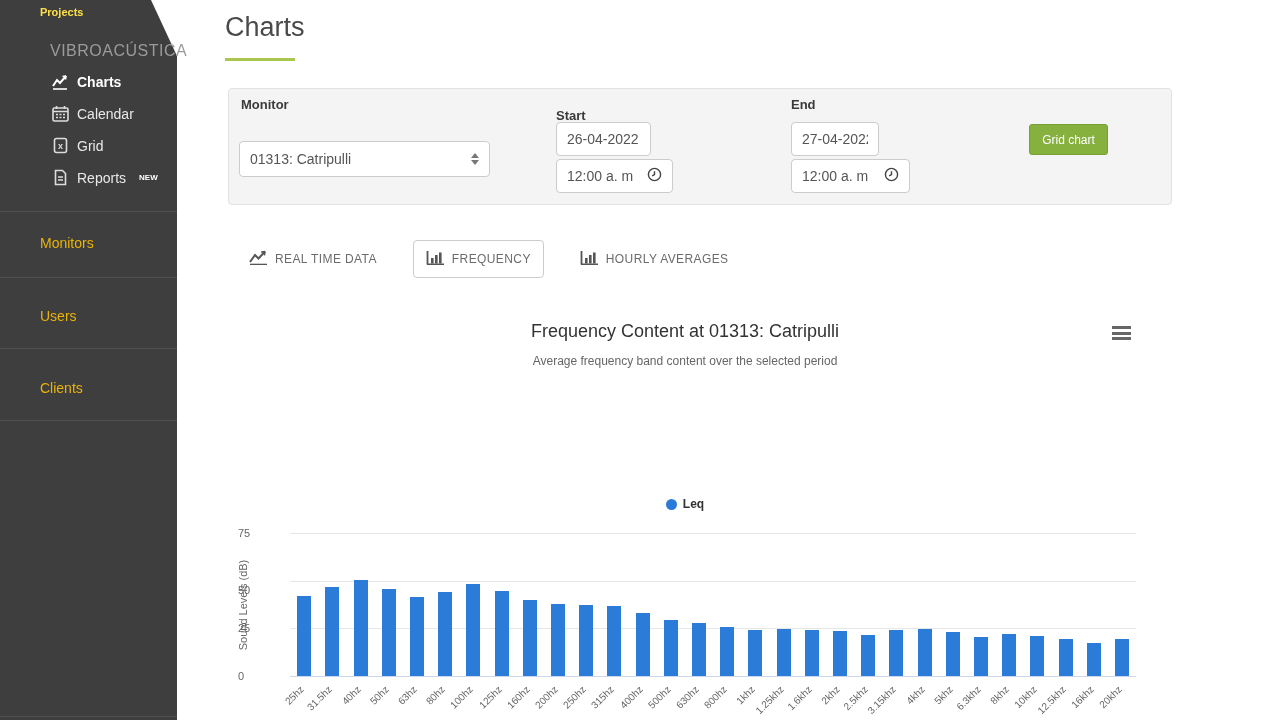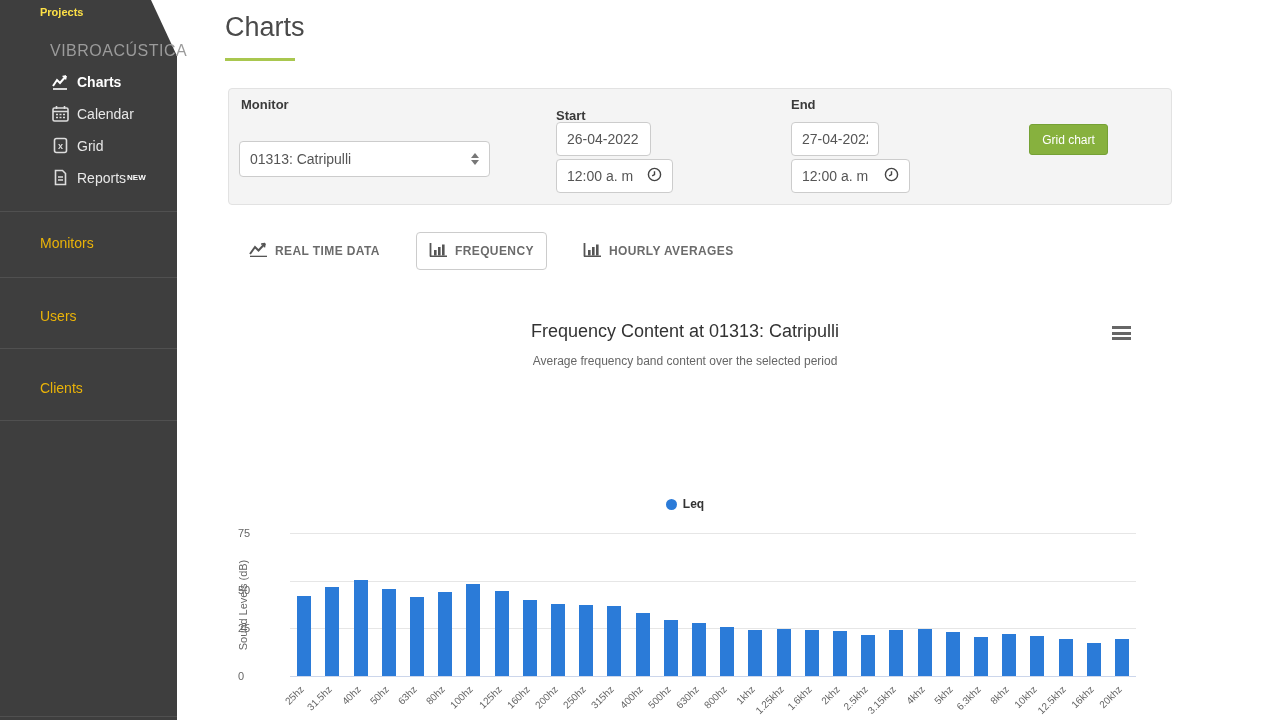--- a/index.html
+++ b/index.html
@@ -13,21 +13,21 @@
                    background:#fff; clip-path:polygon(0 0,100% 0,100% 100%); }
   .sb-header { position:absolute; left:40px; top:6px; color:#fde047;
                font-size:11px; font-weight:bold; }
   .sb-project { position:absolute; left:50px; top:42px; color:#9b9b9b;
                 font-size:16px; letter-spacing:0.5px; }
   .nav-item { position:absolute; left:52px; display:flex; align-items:center;
               color:#e8e8e8; font-size:14px; cursor:pointer; }
   .nav-item .icn { width:17px; height:17px; margin-right:8px; display:inline-flex; }
   .nav-item.active { color:#fff; font-weight:bold; }
   .nav-badge { font-size:8px; font-weight:bold; color:#fff; vertical-align:super;
-               margin-left:1px; }
+               margin-left:13px; }
   .sb-divider { position:absolute; left:0; width:177px; border-top:1px solid #505050; }
   .sb-section { position:absolute; left:40px; color:#eab308; font-size:14px;
                 cursor:pointer; }
 
   
   .main { position:absolute; left:177px; top:0; width:1103px; height:720px; }
   .page-title { position:absolute; left:48px; top:12px; font-size:27px;
                 color:#4a4a4a; font-weight:400; }
   .title-underline { position:absolute; left:48px; top:58px; width:70px;
                      height:3px; background:#a9c74f; }
@@ -46,22 +46,22 @@
                border-right:4px solid transparent; }
   .spinner .up { border-bottom:5px solid #777; }
   .spinner .dn { border-top:5px solid #777; }
   .time-box { display:flex; align-items:center; justify-content:space-between; }
   .btn-plot { position:absolute; left:800px; top:35px; width:79px; height:31px;
               background:#87b13e; border:1px solid #75a135; border-radius:3px;
               color:#fff; font-size:12px; cursor:pointer;
               font-family:"Liberation Sans", sans-serif; }
 
   
-  .tabs { position:absolute; left:60px; top:232px; display:flex; align-items:center;
-          gap:24px;font-weight:bold; }
+  .tabs { position:absolute; left:60px; top:240px; display:flex; align-items:center;
+          gap:24px; }
   .tab { display:flex; align-items:center; gap:7px; color:#6b6b6b; font-size:12px;
          letter-spacing:0.4px; cursor:pointer; padding:9px 12px; }
   .tab.selected { border:1px solid #ccc; border-radius:4px; background:#fff; }
 
   
   .chart { position:absolute; left:51px; top:315px; width:914px; height:405px; }
   .chart-title { position:absolute; top:6px; width:100%; text-align:center;
                  font-size:18px; color:#333; }
   .chart-subtitle { position:absolute; top:39px; width:100%; text-align:center;
                     font-size:12px; color:#666; }

